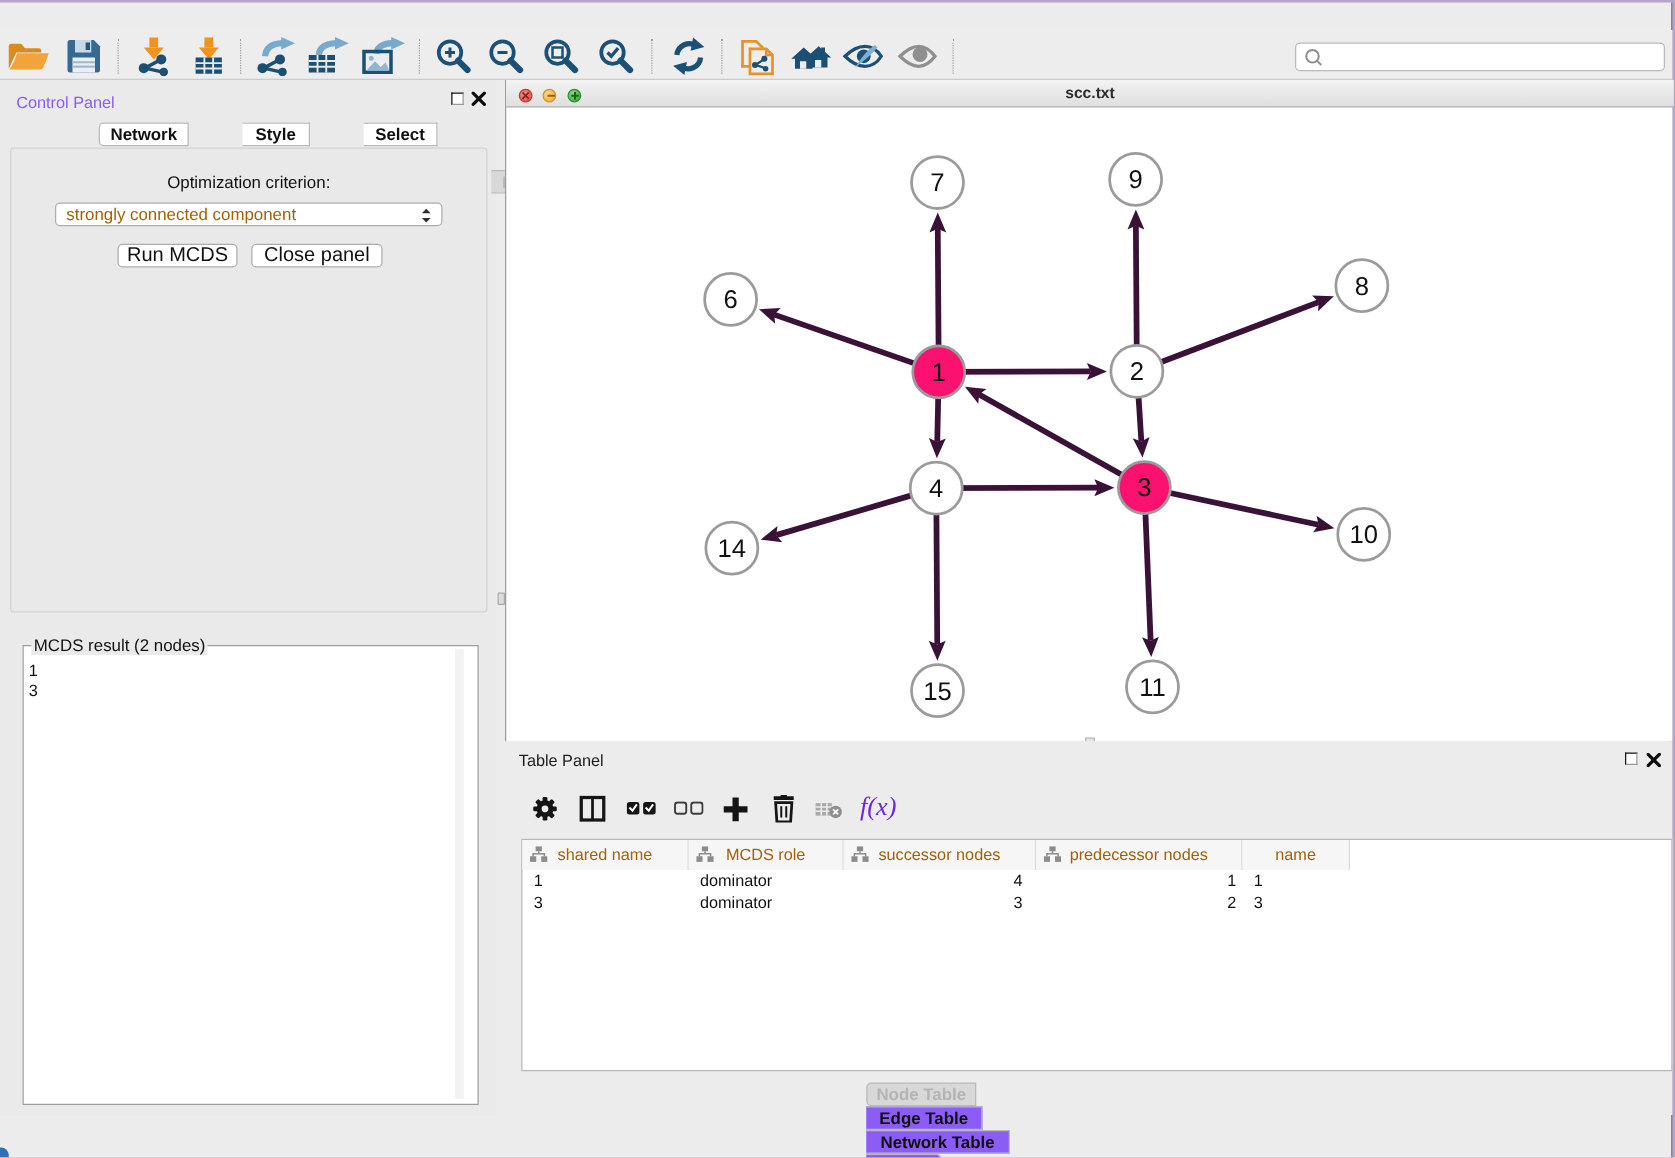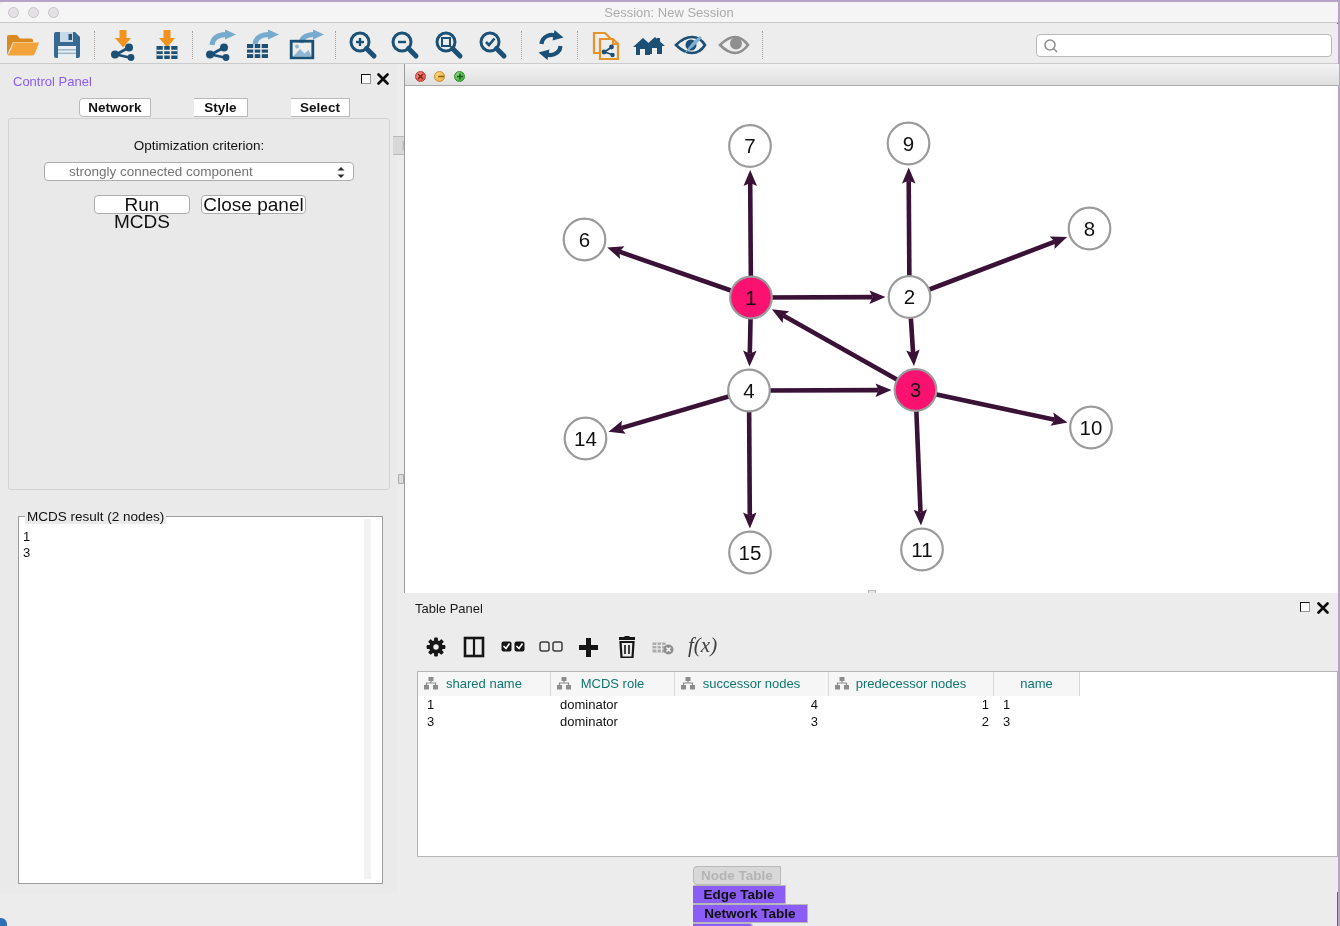--- a/index.html
+++ b/index.html
@@ -36,23 +36,23 @@
     border:1px solid #b9b9b9; border-left:none; padding:0 14px; line-height:18px; text-align:center; }
   .tab.first { border-left:1px solid #b9b9b9; border-radius:4px 0 0 4px; }
   .tab.last  { border-radius:0 4px 4px 0;margin-top:38px; }
   .tab.dis { background:#d8d8d8; color:#b9b9b9; }
   #cp-box { position:absolute; left:8px; top:54px; width:382px; height:372px;
     border:1px solid #d2d2d2; border-radius:3px; background:#e9e9e9; }
   #opt-label { position:absolute; left:0; top:74px; width:382px; text-align:center;
     font-size:13.5px; color:#111; }
   #dropdown { position:absolute; left:44px; top:98px; width:310px; height:19px;
     background:#fff; border:1px solid #adadad; border-radius:4px;
-    font-size:13.5px; color:#737373; line-height:17px; padding-left:24px; }
+    font-size:13.5px; color:#a16207; line-height:17px; padding-left:8px; }
   .btn { position:absolute; height:19px; background:#fff; border:1px solid #adadad;
-    border-radius:4px; font-size:19px; color:#111; text-align:center; line-height:17px; }
+    border-radius:4px; font-size:16px; color:#111; text-align:center; line-height:17px; }
   #fieldset { position:absolute; left:18px; top:439px; width:365px; height:368px;
     border:1px solid #9d9d9d; background:#fff;margin-top:13px; }
   #fs-legend { position:absolute; left:6px; top:-8px; background:#eaeaea;
     font-size:13.5px; color:#111; padding:0 2px; }
   #fs-text { position:absolute; left:4px; top:12px; font-size:13px; color:#111; line-height:15.5px; }
   #fs-scroll { position:absolute; right:11px; top:2px; width:7px; height:360px; background:#f2f2f2; }
 
   
   #splitter-knob { position:absolute; left:398px; top:472px; width:6px; height:10px;
     background:#dcdcdc; border:1px solid #aaa; border-radius:1px; }
@@ -67,21 +67,21 @@
     font-size:12.5px; font-weight:700; color:#2c2c2c; }
   #net-knob { position:absolute; left:463px; top:526px; width:8px; height:5px;
     background:#e4e4e4; border:1px solid #bbb; }
 
   
   #tpanel { position:absolute; left:404px; top:591px; width:934px; height:299px; background:#ececec; }
   #tp-title { position:absolute; left:11px; top:8px; font-size:13px; color:#1c1c1c; }
   #tbl-box { position:absolute; left:13px; top:78px; width:921px; height:186px;
     background:#fff; border:1px solid #b5b5b5; }
   .th { position:absolute; top:0; height:24px; background:#f6f6f6;
-    border-right:1px solid #d9d9d9; font-size:13px; color:#0f766e; text-align:center; line-height:24px; }
+    border-right:1px solid #d9d9d9; font-size:13px; color:#a16207; text-align:center; line-height:24px; }
   #thead-row { position:absolute; left:0; top:0; width:662px; height:24px;
     background:#f6f6f6; border-bottom:1px solid #cfcfcf; }
   .td { position:absolute; font-size:13px; color:#111; height:17px; line-height:17px; }
   .btabs { position:absolute; top:273px; display:flex;flex-direction:column; }
   .btab { height:19px; font-size:13.5px; font-weight:700; color:#111; background:#8b5cf6;
     border:1px solid #b9b9b9; border-left:none; line-height:18px; text-align:center; }
   .btab.first { border-left:1px solid #b9b9b9; border-radius:4px 0 0 4px; }
   .btab.last { border-radius:0 4px 4px 0; }
   .btab.dis { background:#d8d8d8; color:#b4b4b4; }
 
@@ -91,26 +91,20 @@
   #mem-btn { position:absolute; left:1254px; top:7px; width:74px; height:23px;
     background:#f7f7f7; border:1px solid #a9a9a9; font-size:12.5px; color:#111;
     text-align:center; line-height:21px; }
   #list-btn { position:absolute; left:12px; top:9px; width:23px; height:20px;
     background:#fafafa; border:1px solid #a9a9a9; }
 </style>
 </head>
 <body>
 <div id="win">
 
-<div id="titlebar">
-  <div class="tl" style="left:8px"></div>
-  <div class="tl" style="left:28px"></div>
-  <div class="tl" style="left:48px"></div>
-  <div id="titletext">Session: New Session</div>
-</div>
 
 <div id="toolbar">
 
   <svg class="ticon" style="left:4px" width="36" height="32" viewBox="0 0 36 32">
     <path d="M3 26 L3 8 Q3 6 5 6 L13 6 L16 9.5 L27 9.5 Q29 9.5 29 11.5 L29 13 L9 13 L3 26 Z" fill="#d98a20"></path>
     <path d="M9.5 13.5 L35 13.5 Q33 20 30.5 25 Q30 26.5 28 26.5 L3.5 26.5 Q8 20 9.5 13.5 Z" fill="#f2a43b"></path>
   </svg>
 
   <svg class="ticon" style="left:51px" width="32" height="32" viewBox="0 0 32 32">
     <path d="M3 5 Q3 3 5 3 L24 3 L29 8 L29 27 Q29 29 27 29 L5 29 Q3 29 3 27 Z" fill="#366a93"></path>
@@ -289,20 +283,21 @@
   <div id="net-titlebar">
     <div class="tl2" style="left:9.5px; background:radial-gradient(circle at 35% 30%, #f09086, #e0443a); border:0.5px solid #c03a30"></div>
     <div class="tl2" style="left:29px; background:radial-gradient(circle at 35% 30%, #fbd97c, #f0a839); border:0.5px solid #cf8f2e"></div>
     <div class="tl2" style="left:48.5px; background:radial-gradient(circle at 35% 30%, #8fd37f, #2ea832); border:0.5px solid #2a8f2e"></div>
     <svg style="position:absolute;left:12px;top:8.5px" width="66" height="7" viewBox="0 0 66 7">
       <path d="M1 1 L6 6 M6 1 L1 6" stroke="#7c1f16" stroke-width="1.4"></path>
       <line x1="21" y1="3.5" x2="27" y2="3.5" stroke="#8f6014" stroke-width="1.6"></line>
       <line x1="40" y1="3.5" x2="46" y2="3.5" stroke="#1c6018" stroke-width="1.6"></line>
       <line x1="43" y1="0.5" x2="43" y2="6.5" stroke="#1c6018" stroke-width="1.6"></line>
     </svg>
+    <div id="net-title">scc.txt</div>
   </div>
   <svg id="graph" style="position:absolute; left:0; top:22px" width="933" height="507" viewBox="405 86 933 507">
 <line x1="751.0" y1="297.5" x2="750.2" y2="183.0" stroke="#3b1237" stroke-width="4.6"></line>
 <polygon points="750.2,170.0 757.0,186.0 750.2,183.0 743.5,186.0" fill="#3b1237"></polygon>
 <line x1="751.0" y1="297.5" x2="619.4" y2="251.7" stroke="#3b1237" stroke-width="4.6"></line>
 <polygon points="607.2,247.4 624.5,246.3 619.4,251.7 620.1,259.0" fill="#3b1237"></polygon>
 <line x1="751.0" y1="297.5" x2="872.5" y2="297.1" stroke="#3b1237" stroke-width="4.6"></line>
 <polygon points="885.5,297.1 869.5,303.9 872.5,297.1 869.5,290.4" fill="#3b1237"></polygon>
 <line x1="751.0" y1="297.5" x2="749.8" y2="353.5" stroke="#3b1237" stroke-width="4.6"></line>
 <polygon points="749.5,366.5 743.1,350.4 749.8,353.5 756.6,350.7" fill="#3b1237"></polygon>
@@ -399,21 +394,21 @@
     <rect x="0.5" y="1.5" width="13" height="10" fill="#a9a9a9"></rect>
     <g stroke="#ececec" stroke-width="1.2">
       <line x1="0.5" y1="4.5" x2="13.5" y2="4.5"></line>
           <line x1="0.5" y1="8" x2="13.5" y2="8"></line>
       <line x1="5" y1="1.5" x2="5" y2="11.5"></line>
           <line x1="9.5" y1="1.5" x2="9.5" y2="11.5"></line>
     </g>
     <circle cx="16.5" cy="8.5" r="5" fill="#8f8f8f"></circle>
     <path d="M14.5 6.5 L18.5 10.5 M18.5 6.5 L14.5 10.5" stroke="#fff" stroke-width="1.4"></path>
   </svg>
-  <div style="position:absolute;left:284px;top:40px;font-family:'Liberation Serif',serif;font-style:italic;font-size:21px;color:#404040">f(x)</div>
+  <div style="position:absolute;left:284px;top:40px;font-family:'Liberation Serif',serif;font-style:italic;font-size:21px;color:#6d28d9">f(x)</div>
 
   <div id="tbl-box">
     <div id="thead-row"></div>
     <div class="th" style="left:0; width:133px"><svg class="orgic" width="14" height="13" viewBox="0 0 14 13" style="position:absolute;left:6px;top:5px">
             <g fill="#8c8c8c">
               <rect x="4.5" y="0" width="5" height="4"></rect>
               <rect x="0" y="8" width="5" height="4.5"></rect>
               <rect x="9" y="8" width="5" height="4.5"></rect>
             </g>
             <path d="M7 4 L7 6 M2.5 8 L2.5 6 L11.5 6 L11.5 8" stroke="#8c8c8c" fill="none" stroke-width="1.2"></path>

